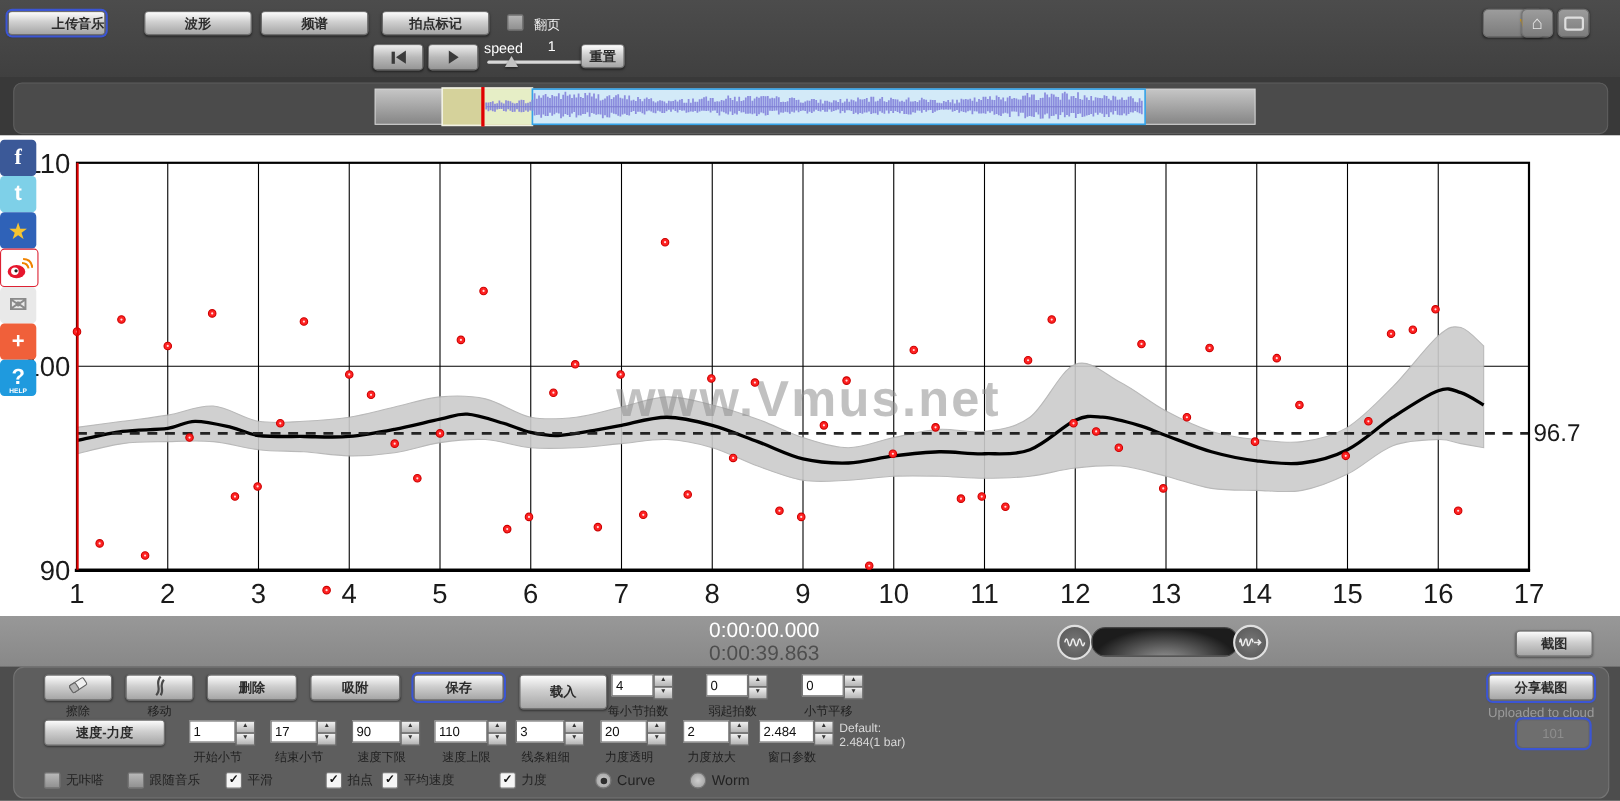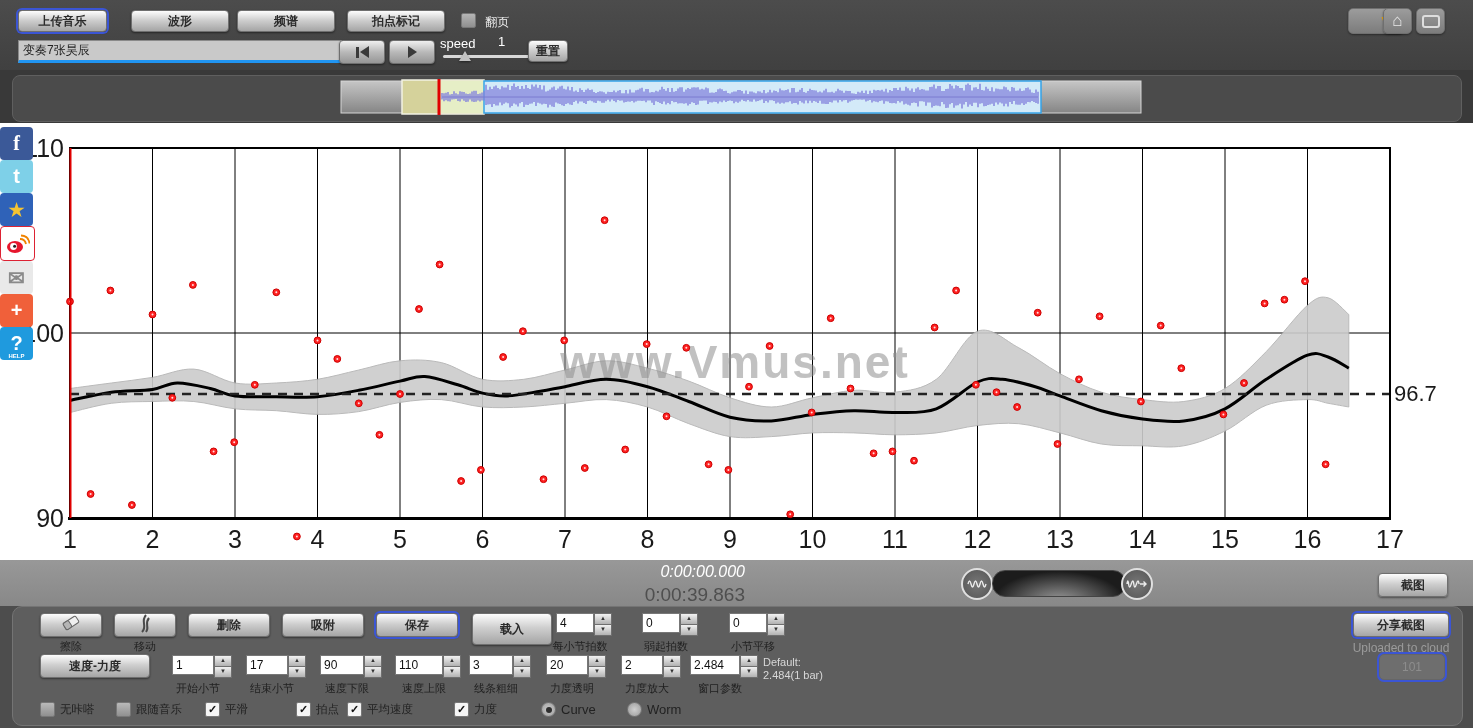--- a/index.html
+++ b/index.html
@@ -56,21 +56,21 @@
   #chart{position:absolute;left:0;top:0;width:1473px;height:437px;}
   #social{position:absolute;left:0;top:4px;width:33px;}
   .soc{width:33px;height:33px;display:flex;align-items:center;justify-content:center;
        font-weight:bold;border-radius:4px;margin-bottom:0;cursor:pointer;position:relative;}
   .soc .sub{position:absolute;bottom:1px;left:0;width:100%;text-align:center;font-size:6px;color:#fff;font-weight:bold;}
 
   
   #statusbar{position:absolute;left:0;top:560px;width:1473px;height:46px;
              background:linear-gradient(#989898,#888888);}
   #hint{position:absolute;left:14px;top:4px;color:#fff;font-size:13px;line-height:16px;}
-  #timeCur{position:absolute;left:620px;top:3px;width:125px;text-align:right;color:#fff;font-size:16px;font-style:italic;}
+  #timeCur{position:absolute;left:620px;top:3px;width:125px;text-align:right;color:#fff;font-size:19px;}
   #timeTot{position:absolute;left:620px;top:24px;width:125px;text-align:right;color:#4f4f4f;font-size:19px;}
   .volIcon{position:absolute;top:8px;width:28px;height:28px;border:2px solid #e0e0e0;border-radius:50%;
            background:radial-gradient(#777,#555);display:flex;align-items:center;justify-content:center;cursor:pointer;}
   #volPill{position:absolute;left:992px;top:10px;width:132px;height:25px;border-radius:13px;
            background:radial-gradient(ellipse at 50% 120%, #9a9a9a, #1c1c1c 70%);
            border:1px solid #444;cursor:pointer;}
   #snapBtn{left:1378px;top:13px;width:70px;height:24px;line-height:23px;}
 
   
   #panel{position:absolute;left:12px;top:606px;width:1449px;height:118px;background:#5e5e5e;
@@ -94,30 +94,29 @@
   #idBtn{position:absolute;left:1366px;top:47px;width:66px;height:26px;border-radius:5px;border:1px solid #666;
          background:#6e6e6e;color:#8d8d8d;font-size:12px;box-shadow:0 0 0 2px #3b55d4;cursor:default;}
 </style>
 </head>
 <body>
 
 <div id="app">
 
   <div id="topbar">
     <div id="tabs">
-        <button class="btn focused" style="left: 18px; top: 10px; width: 89px;">上传音乐</button>
+        <button class="btn focused" style="left: 7px; top: 10px; width: 89px; text-align: right;">上传音乐</button>
         <button class="btn" style="left: 131px; top: 10px; width: 98px;">波形</button>
         <button class="btn" style="left: 237px; top: 10px; width: 98px;">频谱</button>
         <button class="btn" style="left: 347px; top: 10px; width: 98px;">拍点标记</button>
       </div>
     <label id="flip">
       <span class="cb" id="flipBox"></span>
       <span class="lbl">翻页</span>
     </label>
-    <input id="filename" value="变奏7张昊辰" style="">
     <div class="transport" style="left:339px;">
       <span class="pbar"></span>
       <span class="tri-l"></span>
     </div>
     <div class="transport" style="left:389px;">
       <span class="tri-r"></span>
     </div>
     <span id="speedLabel">speed</span>
     <span id="speedVal">1</span>
     <div id="speedTrack">

